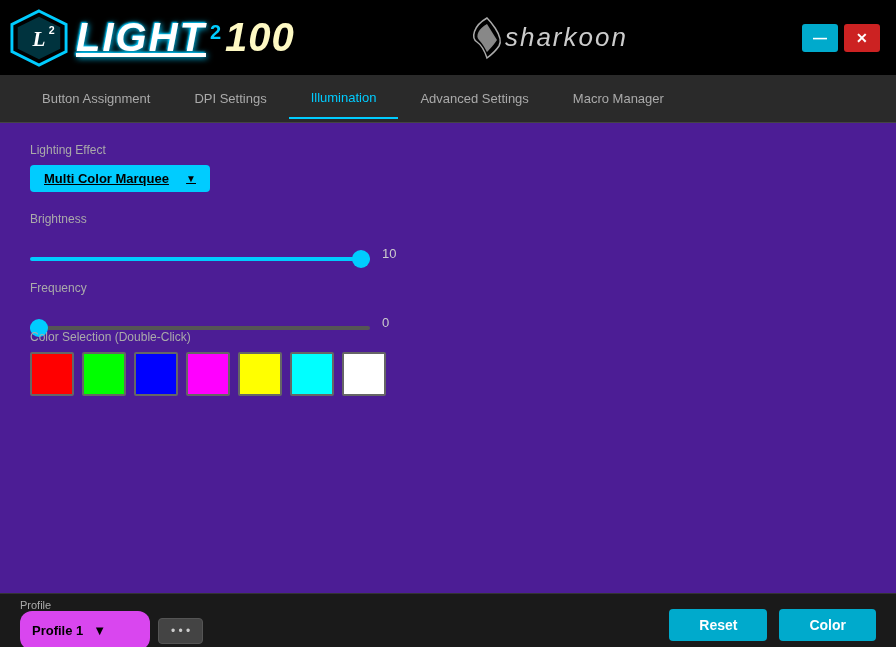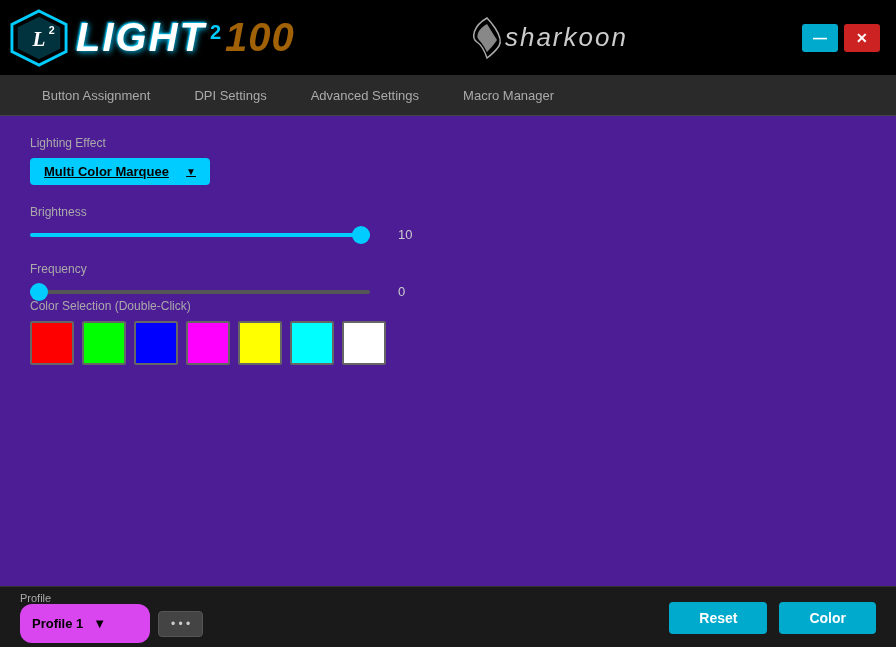--- a/index.html
+++ b/index.html
@@ -64,21 +64,21 @@
       color: #fff;
     }
     .win-btn-close {
       background: #cc2222;
       color: #fff;
     }
 
     
     #nav-bar {
       background: #2a2a2a;
-      height: 41px;
+      height: 48px;
       display: flex;
       align-items: center;
       padding: 0 20px;
       border-bottom: 1px solid #444;
     }
 
     .nav-item {
       padding: 0 22px;
       height: 40px;
       display: flex;
@@ -126,23 +126,23 @@
       font-size: 10px;
       margin-left: auto;
     }
 
     
     .slider-row {
       margin-top: 20px;
     }
     .slider-container {
       display: flex;
-      align-items: center;
-      gap: 28px;
-      margin-top: 8px;
+      align-items: flex-end;
+      gap: 12px;
+      margin-top: 20px;
     }
     input[type="range"] {
       -webkit-appearance: none;
       width: 340px;
       height: 4px;
       border-radius: 2px;
       background: linear-gradient(to right, #555 0%, #555 100%);
       outline: none;
     }
     input[type="range"]::-webkit-slider-thumb {
@@ -257,23 +257,23 @@
 
     <svg class="logo-icon" viewBox="0 0 60 60" xmlns="http://www.w3.org/2000/svg">
       <polygon points="30,2 58,16 58,44 30,58 2,44 2,16" fill="none" stroke="#00ccff" stroke-width="3"></polygon>
       <polygon points="30,8 52,19 52,41 30,52 8,41 8,19" fill="#00aacc" opacity="0.3"></polygon>
 
       <text x="50%" y="56%" dominant-baseline="middle" text-anchor="middle" font-size="22" font-weight="bold" font-family="Arial Black" fill="#fff" font-style="italic">L</text>
       <text x="72%" y="38%" dominant-baseline="middle" text-anchor="middle" font-size="11" font-weight="bold" font-family="Arial" fill="#fff">2</text>
     </svg>
 
     <div class="logo-wrap">
-      <span style="font-size:40px; font-weight:900; color:#fff; font-style:italic; font-family:'Arial Black',Arial,sans-serif; letter-spacing:2px; text-shadow: 1px 1px 6px #0cf, -1px -1px 2px #0cf;">LIGHT</span>
+      <span style="font-size:40px; font-weight:900; color:#fff; font-style:italic; font-family:'Arial Black',Arial,sans-serif; letter-spacing:2px; text-shadow: 1px 1px 6px #0cf, -1px -1px 2px #0cf; text-decoration: underline;">LIGHT</span>
       <span style="font-size:20px; font-weight:bold; color:#00ccff; vertical-align:super; margin-top:-10px; font-family:Arial,sans-serif;">2</span>
-      <span style="font-size:40px; font-weight:900; color:#a16207; font-style:italic; font-family:'Arial Black',Arial,sans-serif; letter-spacing:1px;">100</span>
+      <span style="font-size:40px; font-weight:900; color:#fef9c3; font-style:italic; font-family:'Arial Black',Arial,sans-serif; letter-spacing:1px;">100</span>
     </div>
   </div>
 
   <div style="display:flex; align-items:center; ">
 
     <svg width="36" height="44" viewBox="0 0 36 44">
 
       <path d="M18,2 C18,2 36,20 30,30 C26,36 18,42 18,42 C18,42 14,30 8,26 C2,22 4,10 18,2 Z" fill="none" stroke="#aaa" stroke-width="1.5"></path>
       <path d="M18,8 L28,24 C24,30 18,36 18,36 C18,36 14,28 10,24 C6,20 10,12 18,8 Z" fill="#888"></path>
     </svg>
@@ -282,20 +282,21 @@
 
   <div class="window-controls">
     <button class="win-btn win-btn-min">—</button>
     <button class="win-btn win-btn-close">✕</button>
   </div>
 </div>
 
 <div id="nav-bar">
   <div class="nav-item">Button Assignment</div>
   <div class="nav-item">DPI Settings</div>
+  <div class="nav-item active">Illumination</div>
   <div class="nav-item">Advanced Settings</div>
   <div class="nav-item">Macro Manager</div>
 </div>
 
 <div id="main-content">
 
   <div>
     <div class="section-label">Lighting Effect</div>
     <button class="dropdown-btn">
       <span>Multi Color Marquee</span>

